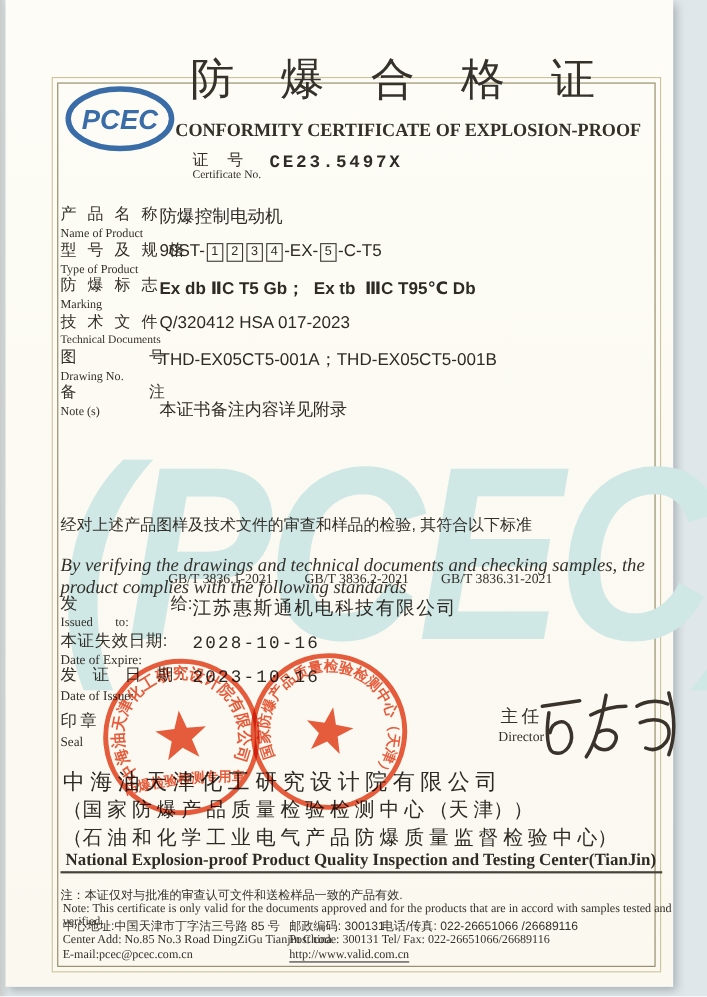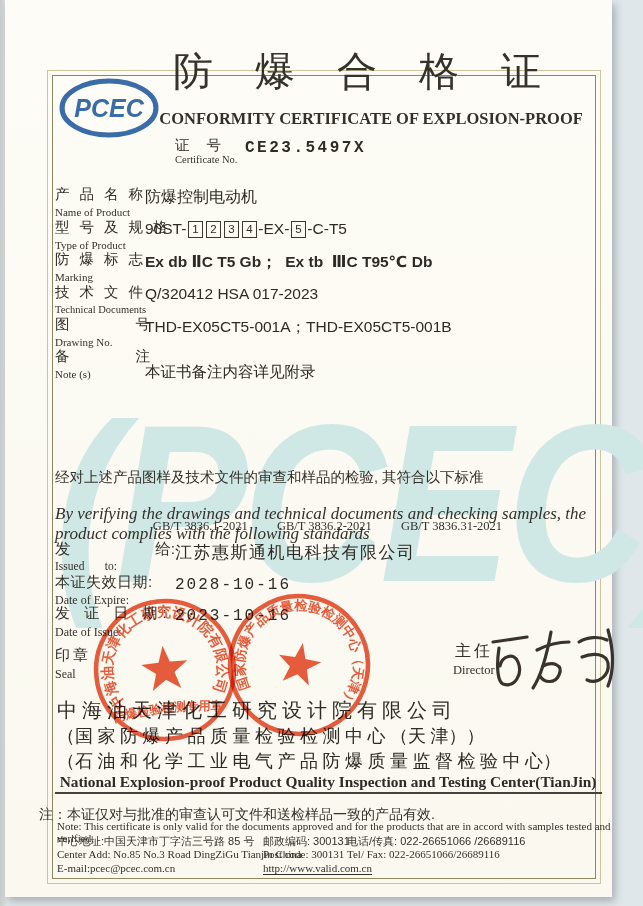--- a/index.html
+++ b/index.html
@@ -49,21 +49,21 @@
   .seal{position:absolute;mix-blend-mode:multiply;opacity:.92;z-index:3;}
   .seal-left{left:84px;top:594px;transform:rotate(-6deg);}
   .seal-right{left:218px;top:589px;transform:rotate(10deg);}
   .sig{position:absolute;left:482px;top:620px;z-index:2;}
   
   .iline{position:absolute;left:52px;width:530px;font-family:"Liberation Serif","DejaVu Serif",serif;font-weight:normal;
     color:#2e2b26;text-align:justify;text-align-last:justify;white-space:nowrap;display:flex;justify-content:space-between;}
   .iline-en{position:absolute;left:52px;width:530px;text-align:center;font-family:"Liberation Serif","DejaVu Serif",serif;
     font-weight:bold;font-size:15.5px;color:#2e2b26;white-space:nowrap;transform:scaleX(.99);}
   .divider{position:absolute;left:50px;top:792px;width:547px;height:2px;background:#47423a;}
-  .note-zh{position:absolute;left:34px;top:806px;font-size:14px;color:#33302a;}
+  .note-zh{position:absolute;left:50px;top:806px;font-size:11px;color:#33302a;}
   .note-en{position:absolute;left:52px;top:820px;font-size:11px;color:#33302a;}
   .fcell{position:absolute;font-size:11px;color:#33302a;white-space:nowrap;}
   .u{border-bottom:1px solid #33302a;}
 </style>
 </head>
 <body>
 
 <div class="scan">
   <div class="paper">
     <div class="frame-outer">

